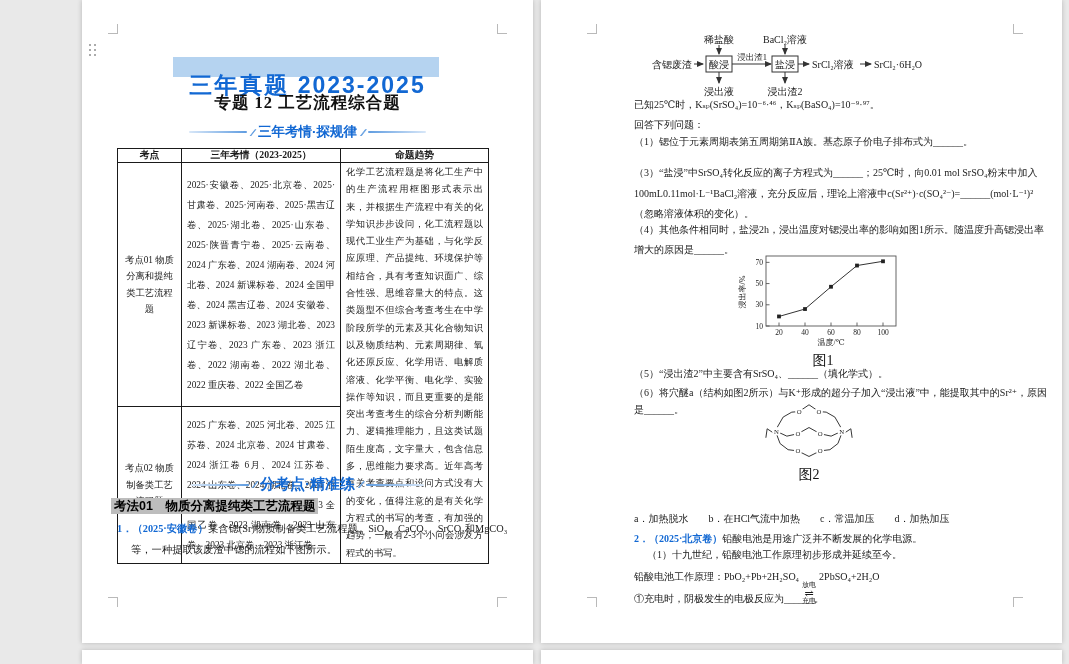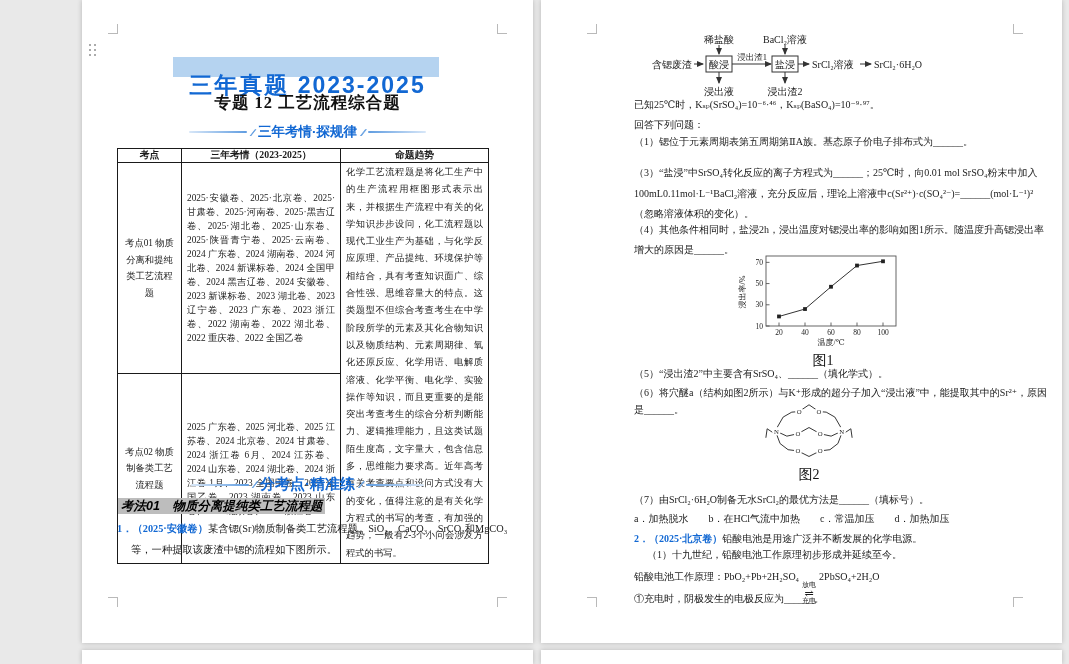--- a/index.html
+++ b/index.html
@@ -30,24 +30,24 @@
   #banner2{top:475px;font-size:15px;}
   .bline{width:58px;height:2px;border-radius:1px;background:linear-gradient(90deg,#d8e7f8,#5f9ce0);}
   .bline.r{background:linear-gradient(90deg,#5f9ce0,#d8e7f8);}
   .bslash{color:#5f9ce0;font-size:10px;font-style:italic;letter-spacing:-1px;}
   
   .extable{position:absolute;left:35px;top:148px;width:371px;border-collapse:collapse;font-size:9.3px;table-layout:fixed;}
   .extable th,.extable td{border:1px solid #1a1a1a;padding:1px 5px;vertical-align:middle;}
   .extable th{font-size:9.8px;height:13px;text-align:center;font-weight:bold;padding:0;}
   .cell-point{text-align:center;line-height:16.5px;height:151px;}
   .cell-point.r2{height:138px;}
-  .cell-papers{line-height:14px;text-align:justify;margin-top:12px;}
+  .cell-papers{line-height:20px;text-align:justify;margin-top:12px;}
   .cell-trend{line-height:17.3px;text-align:justify;vertical-align:top;padding-top:3px;}
   
-  .method{position:absolute;left:36px;top:496px;font-style:italic;}
+  .method{position:absolute;left:29px;top:496px;}
   .method span{background:#bdbdbd;color:#000;font-weight:bold;font-size:12.5px;font-family:"Liberation Sans","DejaVu Sans",sans-serif;padding:1px 3px;}
   .q1{position:absolute;left:35px;top:518px;width:386px;font-size:10.3px;line-height:21px;padding-left:14px;text-indent:-14px;}
   .qnum,.qsrc{color:#1268d3;font-weight:bold;}
   
   .ln{position:absolute;left:55px;width:419px;font-size:10px;line-height:16.5px;margin-left:38px;}
   .figwrap{position:absolute;text-align:center;}
   .figcap{font-size:14px;color:#111;}
   
   .eqarr{display:inline-flex;flex-direction:column;align-items:center;vertical-align:-7px;line-height:1;margin:0 3px;}
   .eqarr .sm{font-size:7px;}
@@ -230,21 +230,20 @@
           <text x="98" y="62">O</text>
           <text x="62" y="90">O</text>
           <text x="98" y="90">O</text>
           <text x="27" y="58">N</text>
           <text x="133" y="58">N</text>
         </g>
       </svg>
       <div class="figcap">图2</div>
     </div>
 
-    <div class="ln" style="top:492px">（7）由SrCl₂·6H₂O制备无水SrCl₂的最优方法是______（填标号）。</div>
     <div class="ln" style="top:511px">a．加热脱水　　b．在HCl气流中加热　　c．常温加压　　d．加热加压</div>
 
     <div class="ln" style="top:531px">
       <span class="qnum">2．</span><span class="qsrc">（2025·北京卷）</span><span>铅酸电池是用途广泛并不断发展的化学电源。</span>
     </div>
     <div class="ln" style="top:547px;left:68px;width:406px">（1）十九世纪，铅酸电池工作原理初步形成并延续至今。</div>
 
     <div class="ln" style="top:569px">
       <span>铅酸电池工作原理：</span><span>PbO₂+Pb+2H₂SO₄</span><span class="eqarr">
           <span class="sm">放电</span>

